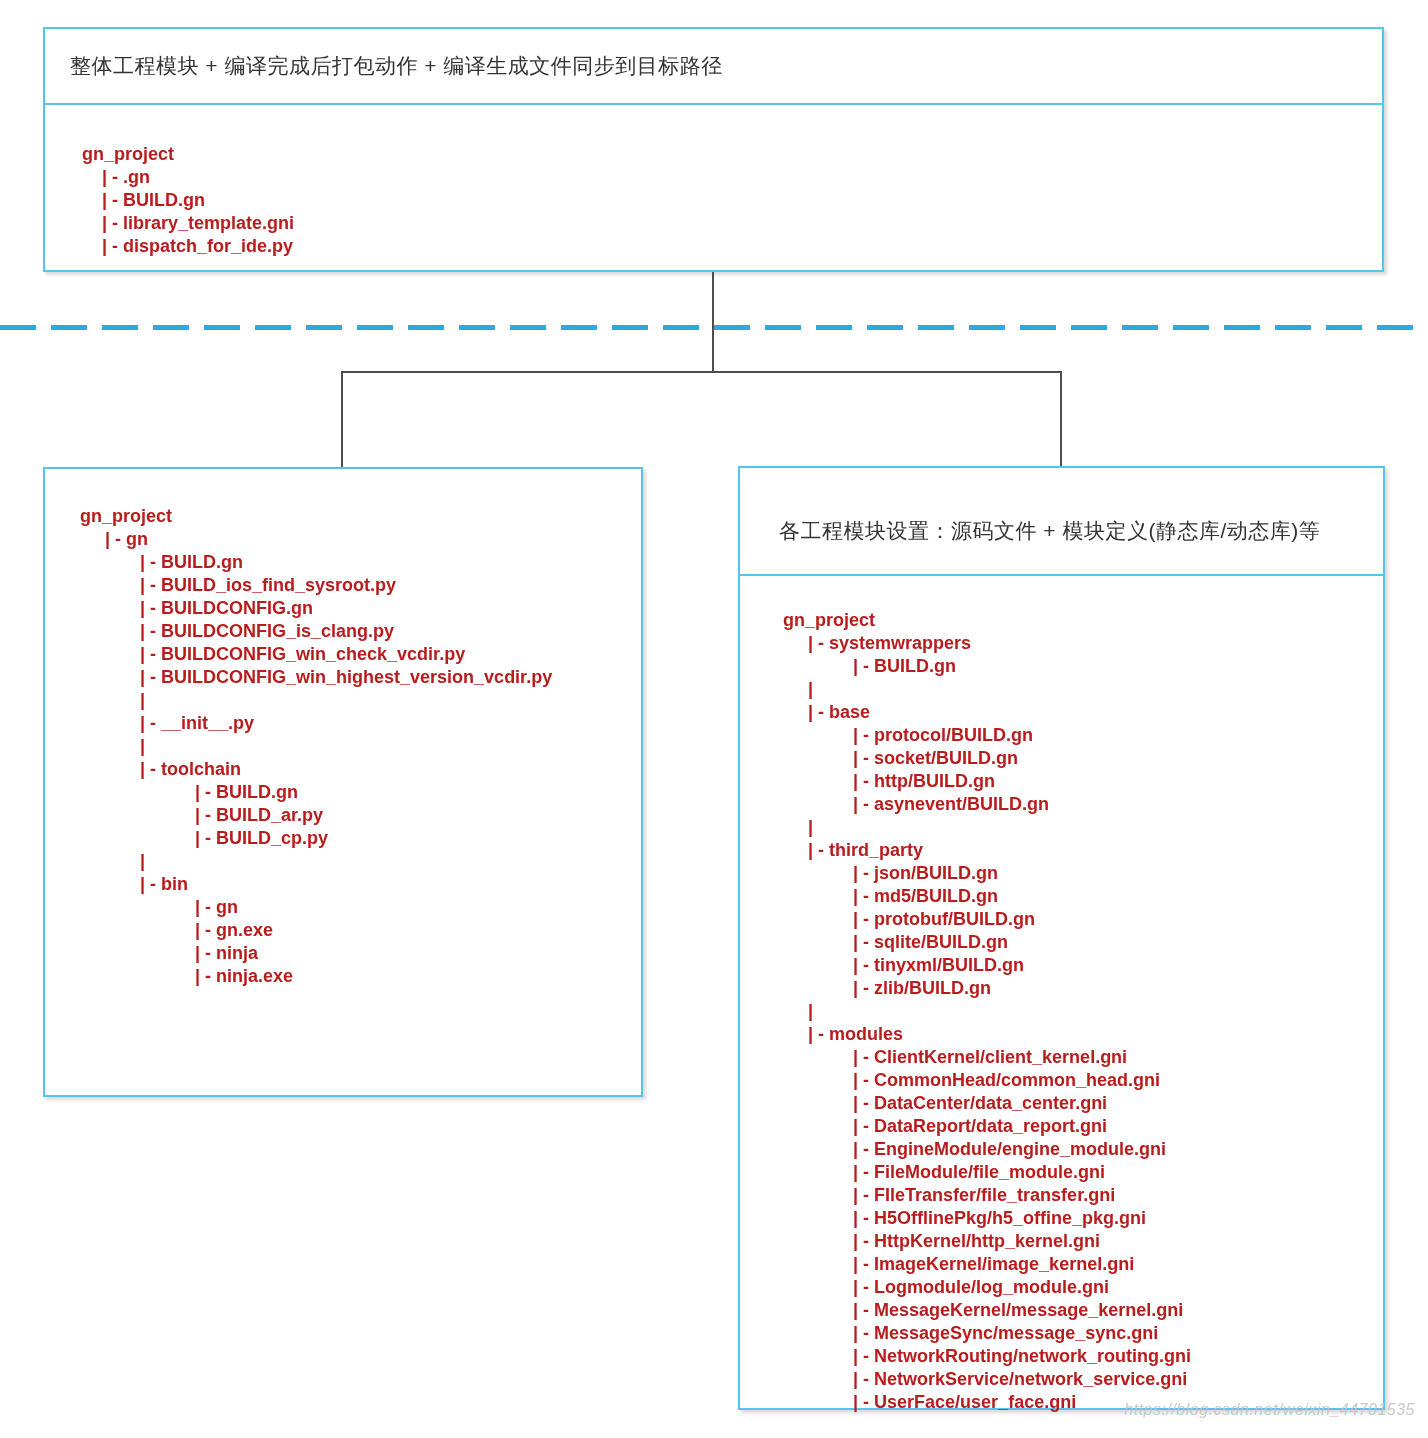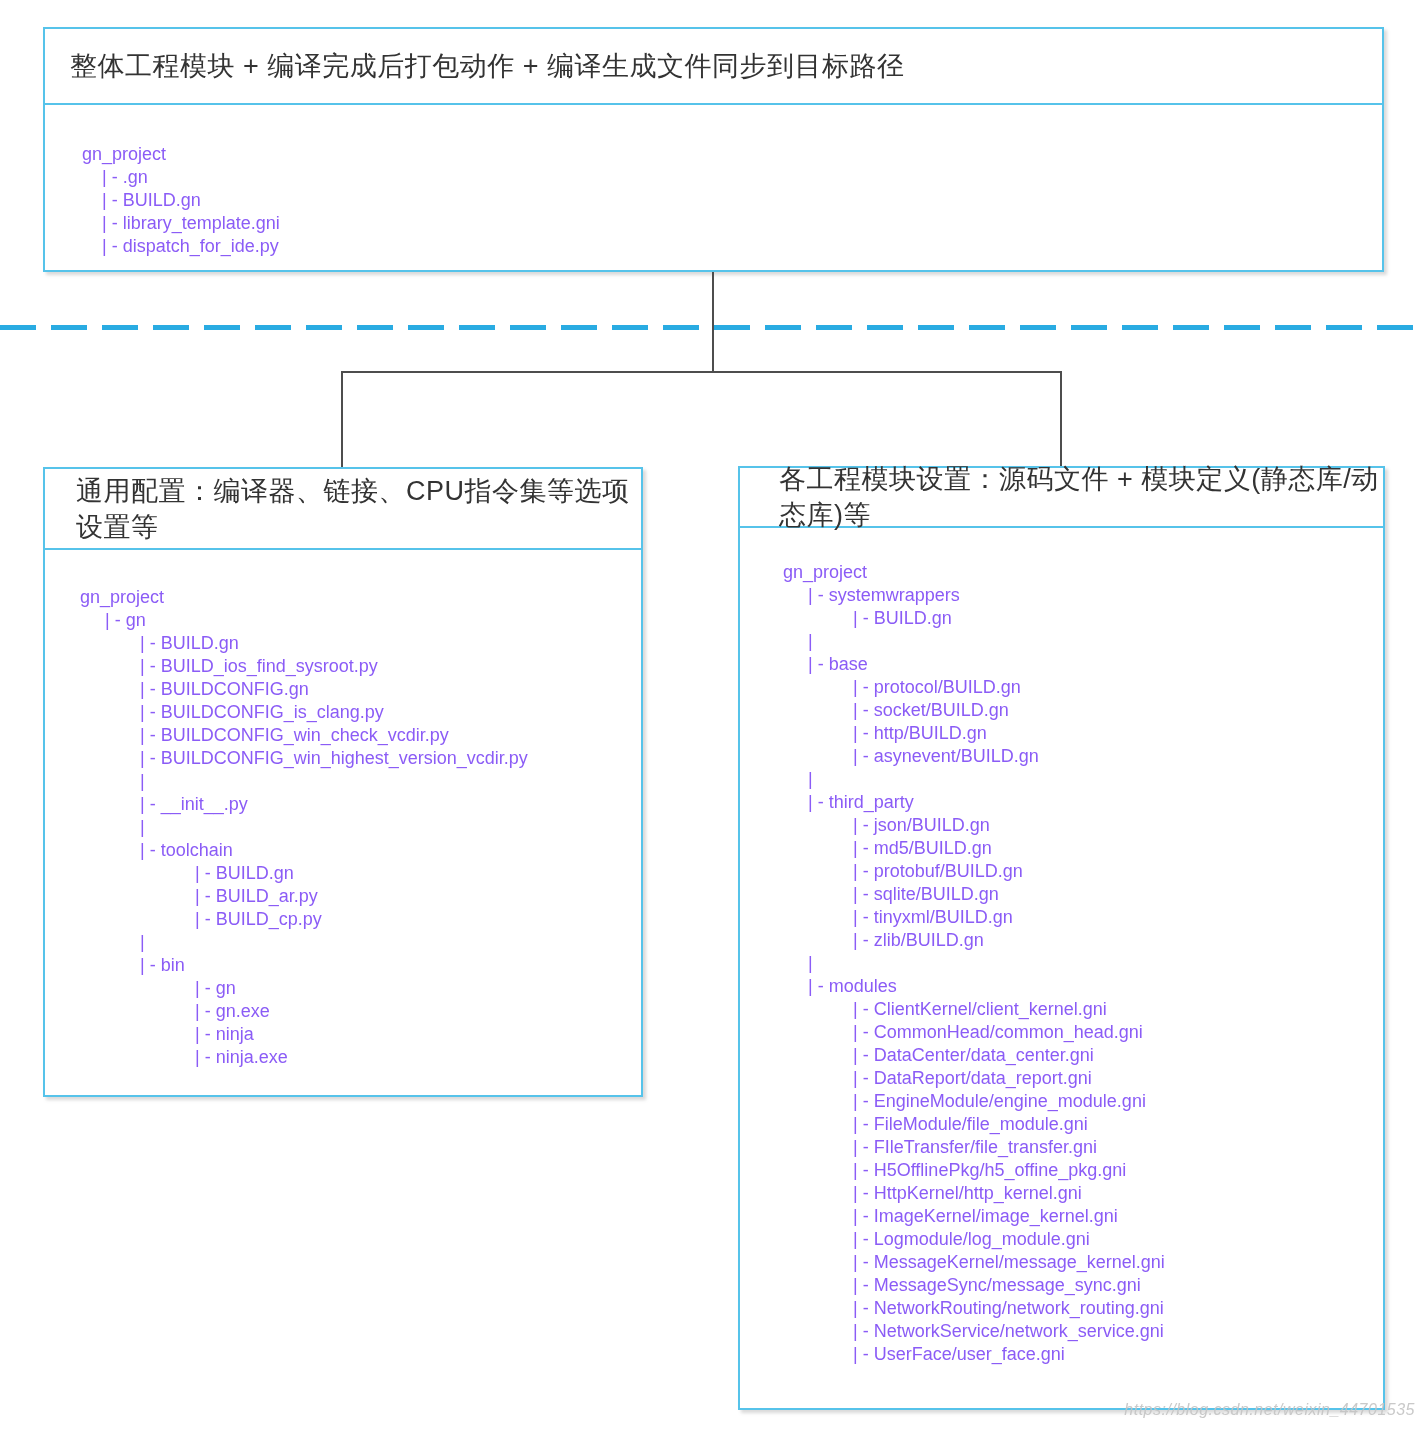--- a/index.html
+++ b/index.html
@@ -18,41 +18,42 @@
     position: absolute;
     background: #ffffff;
     border: 2px solid #56c3ea;
     box-shadow: 3px 3px 3px rgba(150,150,150,0.35);
   }
   .node-header {
     display: flex;
     align-items: center;
     border-bottom: 2px solid #56c3ea;
     color: #333333;
-    font-size: 27px;
+    font-size: 21px;
     letter-spacing: 0.5px;
   }
   .node-body {
-    color: #8b5cf6;
+    color: #b91c1c;
     font-size: 18px;
     line-height: 23px;
     white-space: pre;
     overflow: hidden;
+    font-weight: bold;
   }
 
   .box-top    { left: 43px;  top: 27px;  width: 1341px; height: 245px; }
   .box-top    .node-header { height: 76px; padding-left: 25px; }
   .box-top    .node-body   { padding: 38px 0 0 37px; }
 
   .box-left   { left: 43px;  top: 467px; width: 600px;  height: 630px; }
   .box-left   .node-header { height: 81px; padding-left: 31px; }
   .box-left   .node-body   { padding: 36px 0 0 35px; }
 
   .box-right  { left: 738px; top: 466px; width: 647px;  height: 944px; }
-  .box-right  .node-header { height: 60px; padding-left: 39px; }
+  .box-right  .node-header { height: 88px; padding-left: 39px; margin-top: 20px; }
   .box-right  .node-body   { padding: 33px 0 0 43px; }
 
   .dashed-divider {
     position: absolute;
     left: 0;
     top: 325px;
     width: 1428px;
     height: 5px;
     background: repeating-linear-gradient(
       to right,
@@ -97,23 +98,20 @@
   </div>
 
   <div class="dashed-divider"></div>
 
   <div class="connector conn-v-top"></div>
   <div class="connector conn-h"></div>
   <div class="connector conn-v-left"></div>
   <div class="connector conn-v-right"></div>
 
   <div class="node-box box-left">
-    <div class="node-header">
-      <span>通用配置：编译器、链接、CPU指令集等选项设置等</span>
-    </div>
     <div class="node-body">gn_project
      | - gn
             | - BUILD.gn
             | - BUILD_ios_find_sysroot.py
             | - BUILDCONFIG.gn
             | - BUILDCONFIG_is_clang.py
             | - BUILDCONFIG_win_check_vcdir.py
             | - BUILDCONFIG_win_highest_version_vcdir.py
             |
             | - __init__.py

